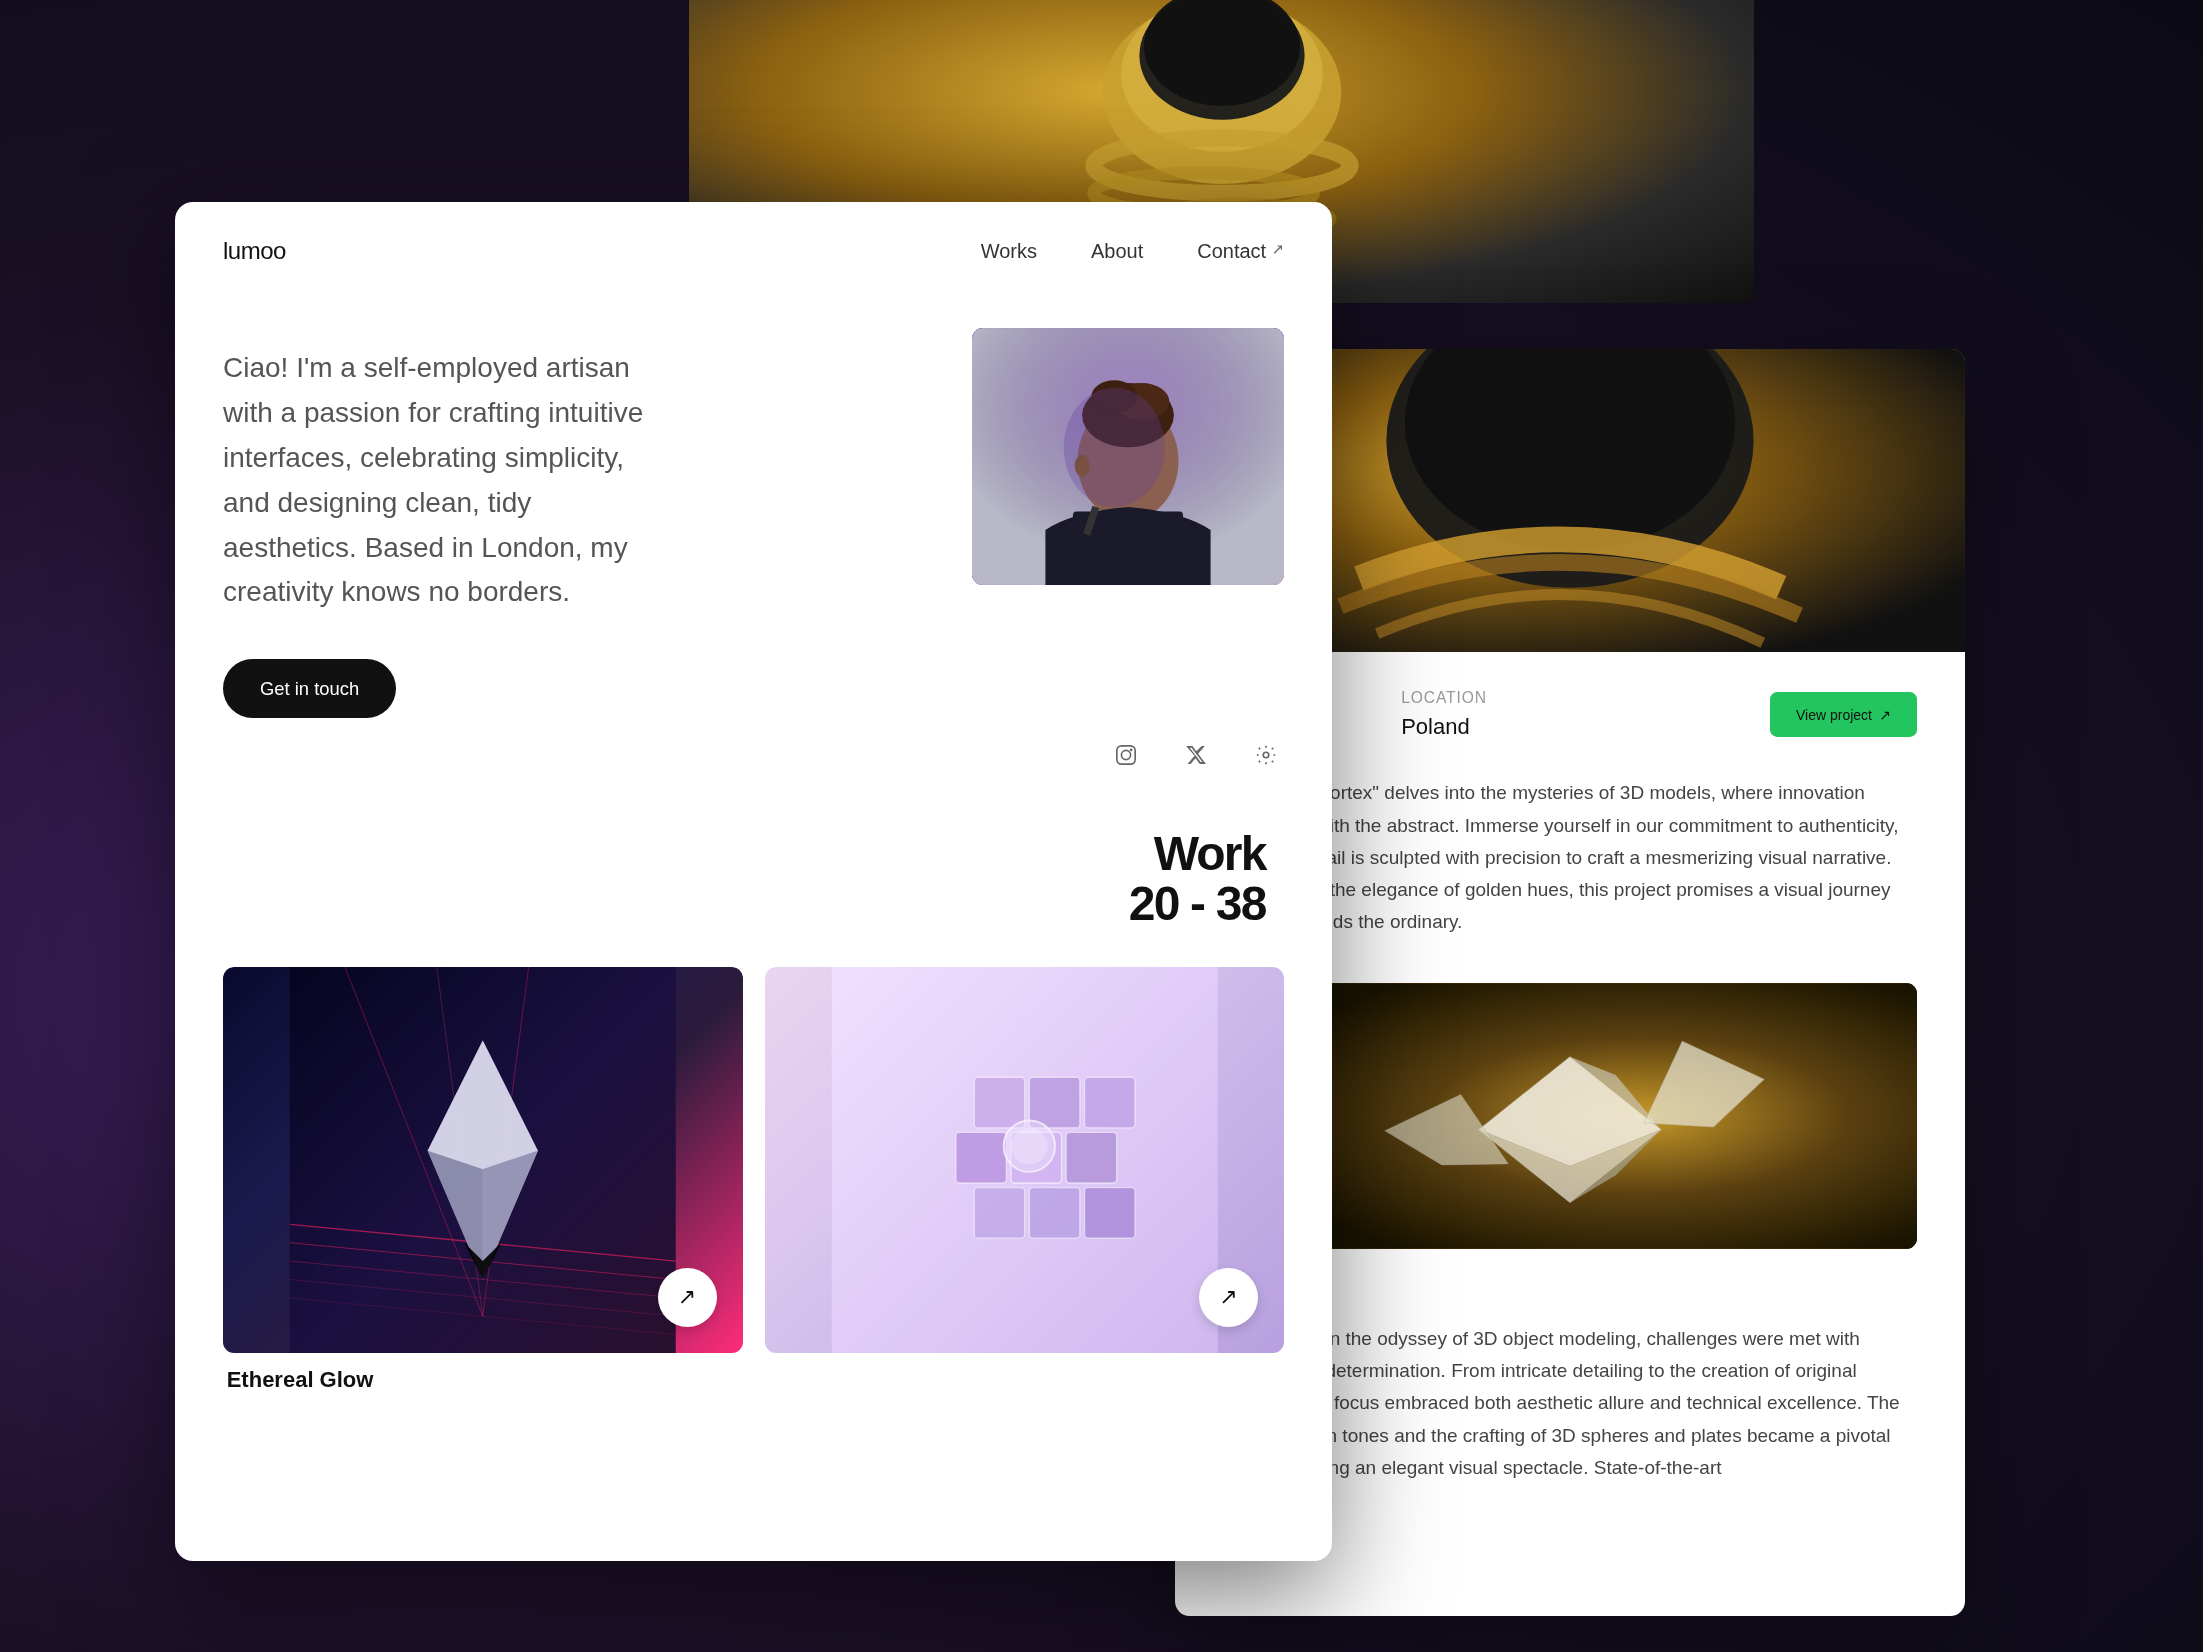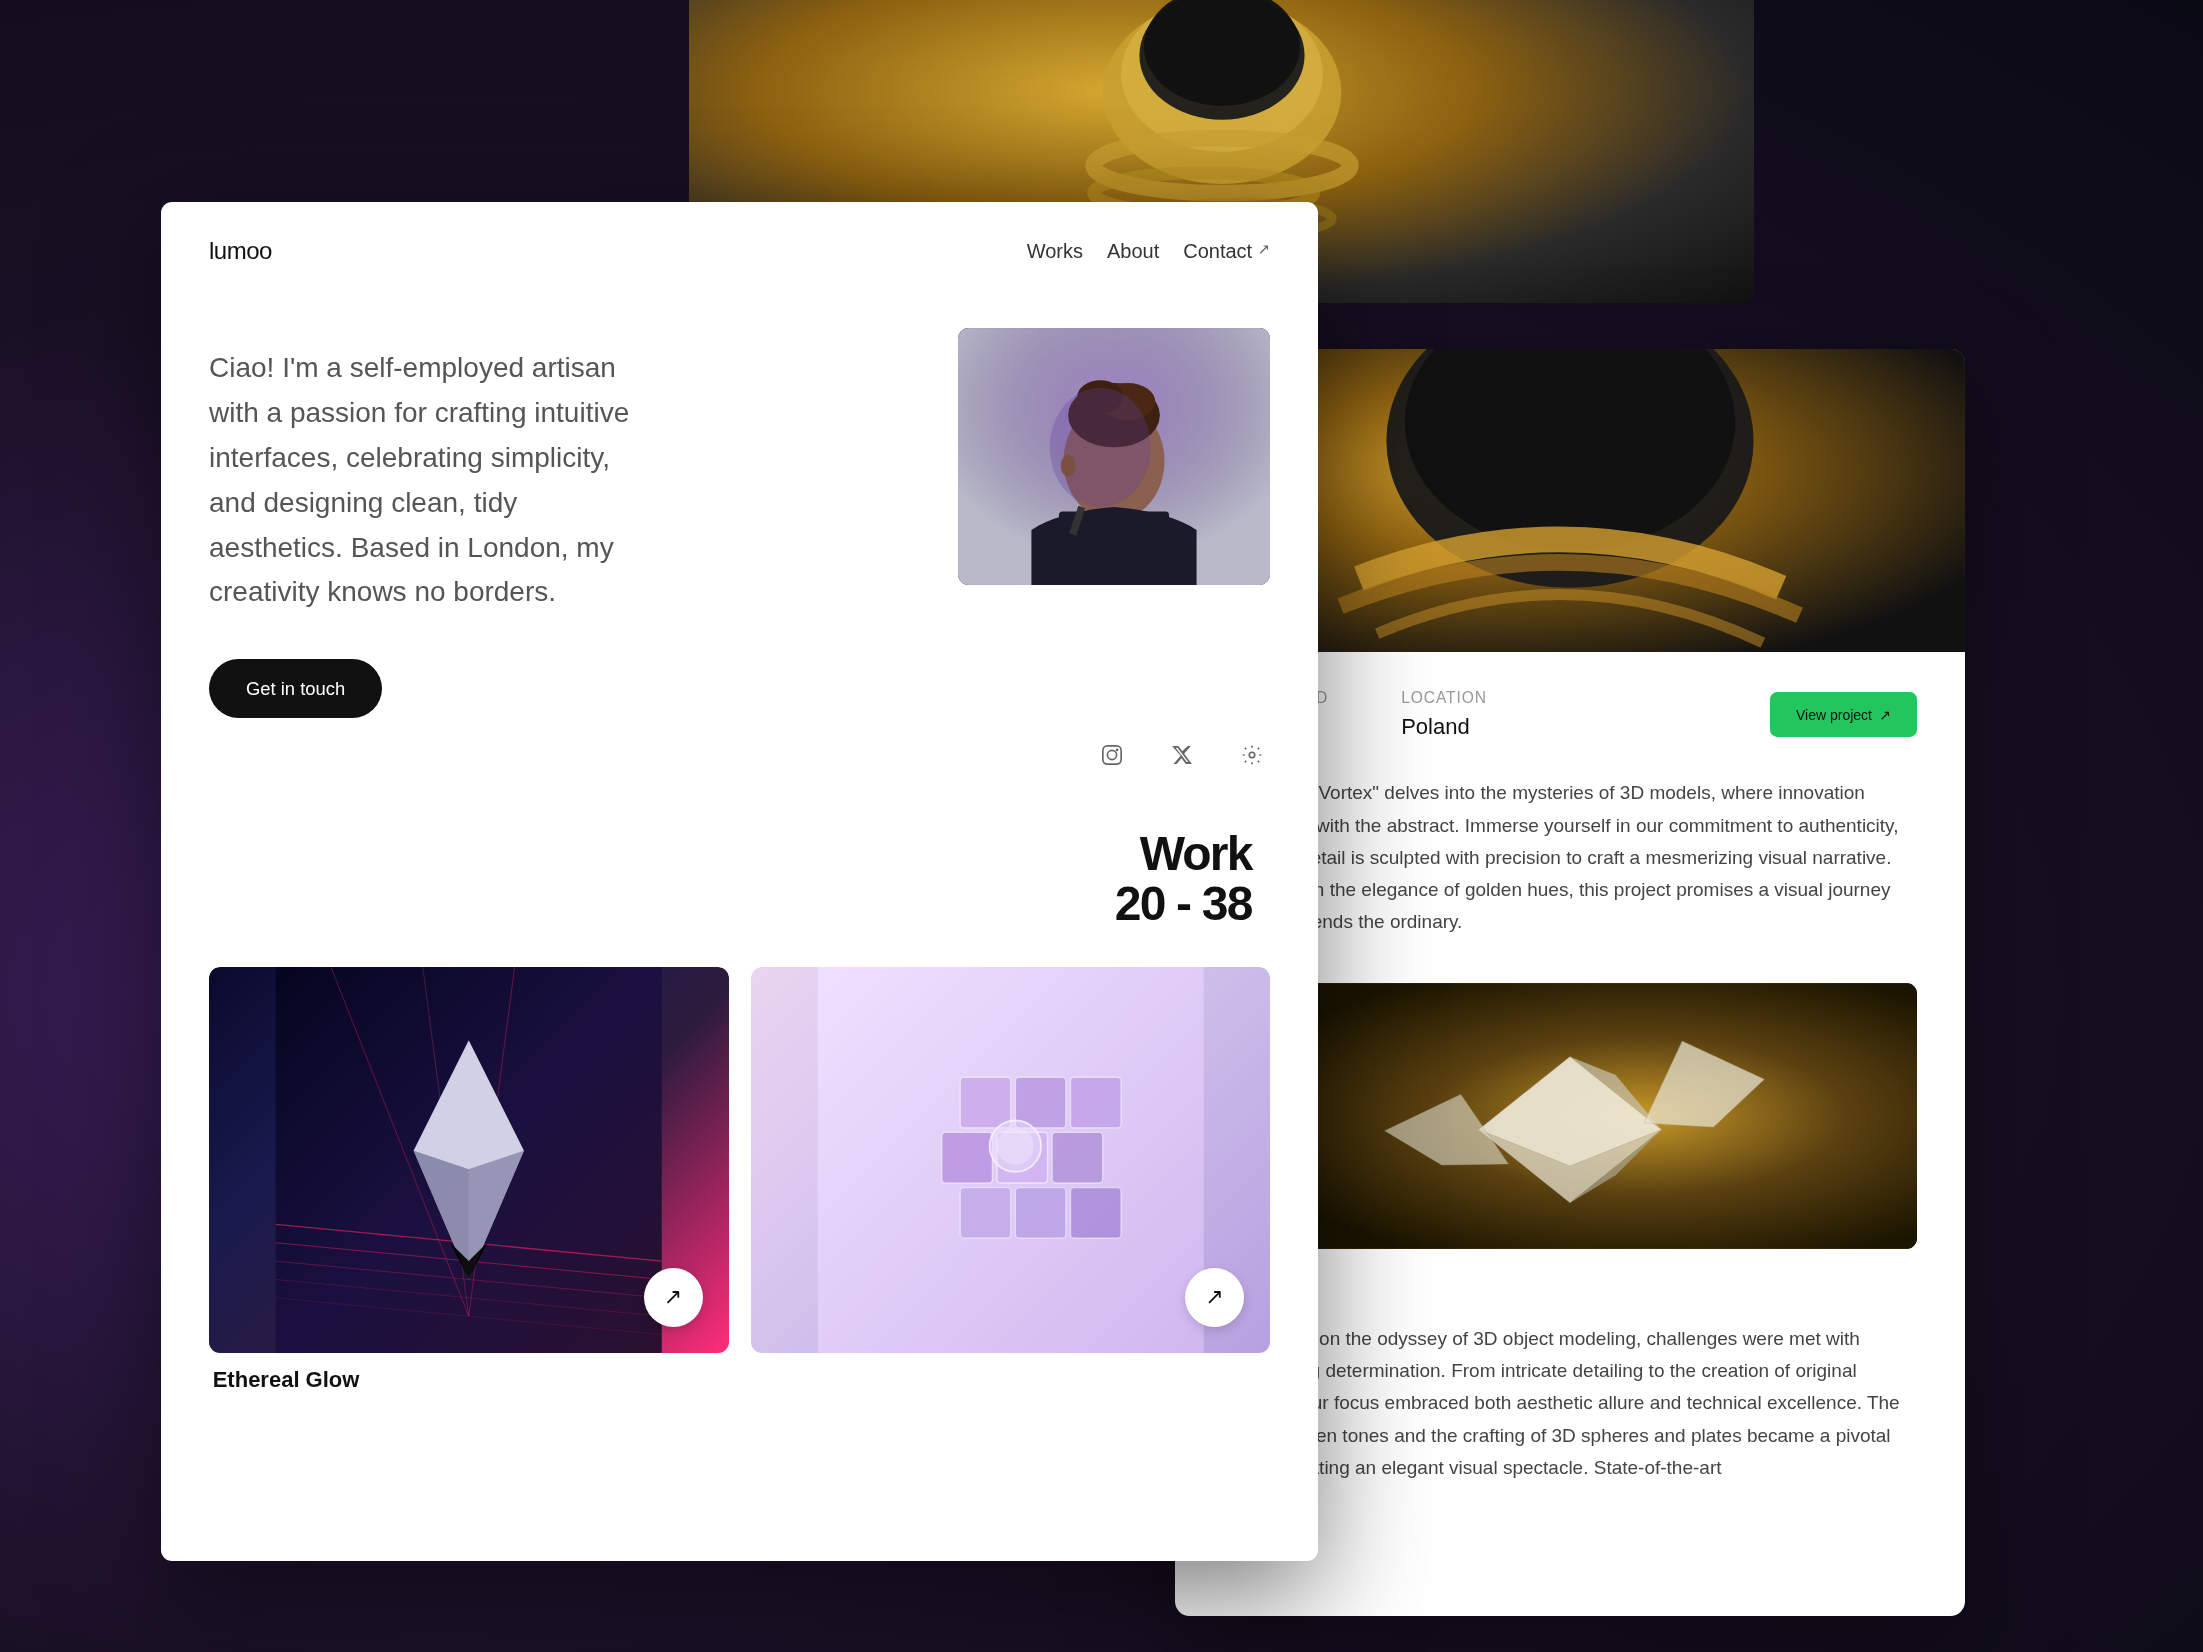--- a/index.html
+++ b/index.html
@@ -17,25 +17,25 @@
       position: absolute;
       inset: 0;
       background: radial-gradient(ellipse at 20% 60%, #3d1f5e 0%, #1a1025 50%, #0a0a15 100%);
       z-index: 0;
     }
 
     
     .main-card {
       position: absolute;
       top: 202px;
-      left: 161px;
+      left: 175px;
       width: 1157px;
       height: 1359px;
       background: #ffffff;
-      border-radius: 11px;
+      border-radius: 18px;
       z-index: 10;
       overflow: hidden;
       box-shadow: 0 37px 110px rgba(0,0,0,0.5);
     }
 
     
     .right-panel {
       position: absolute;
       top: 349px;
       left: 1175px;
@@ -91,21 +91,21 @@
     .nav-logo {
       font-size: 24px;
       font-weight: 500;
       color: #111;
       letter-spacing: -0.5px;
     }
 
     .nav-links {
       display: flex;
       align-items: center;
-      gap: 24px;
+      gap: 54px;
       margin-left: 12px;
     }
 
     .nav-link {
       font-size: 20px;
       color: #333;
       text-decoration: none;
       font-weight: 400;
     }
 

